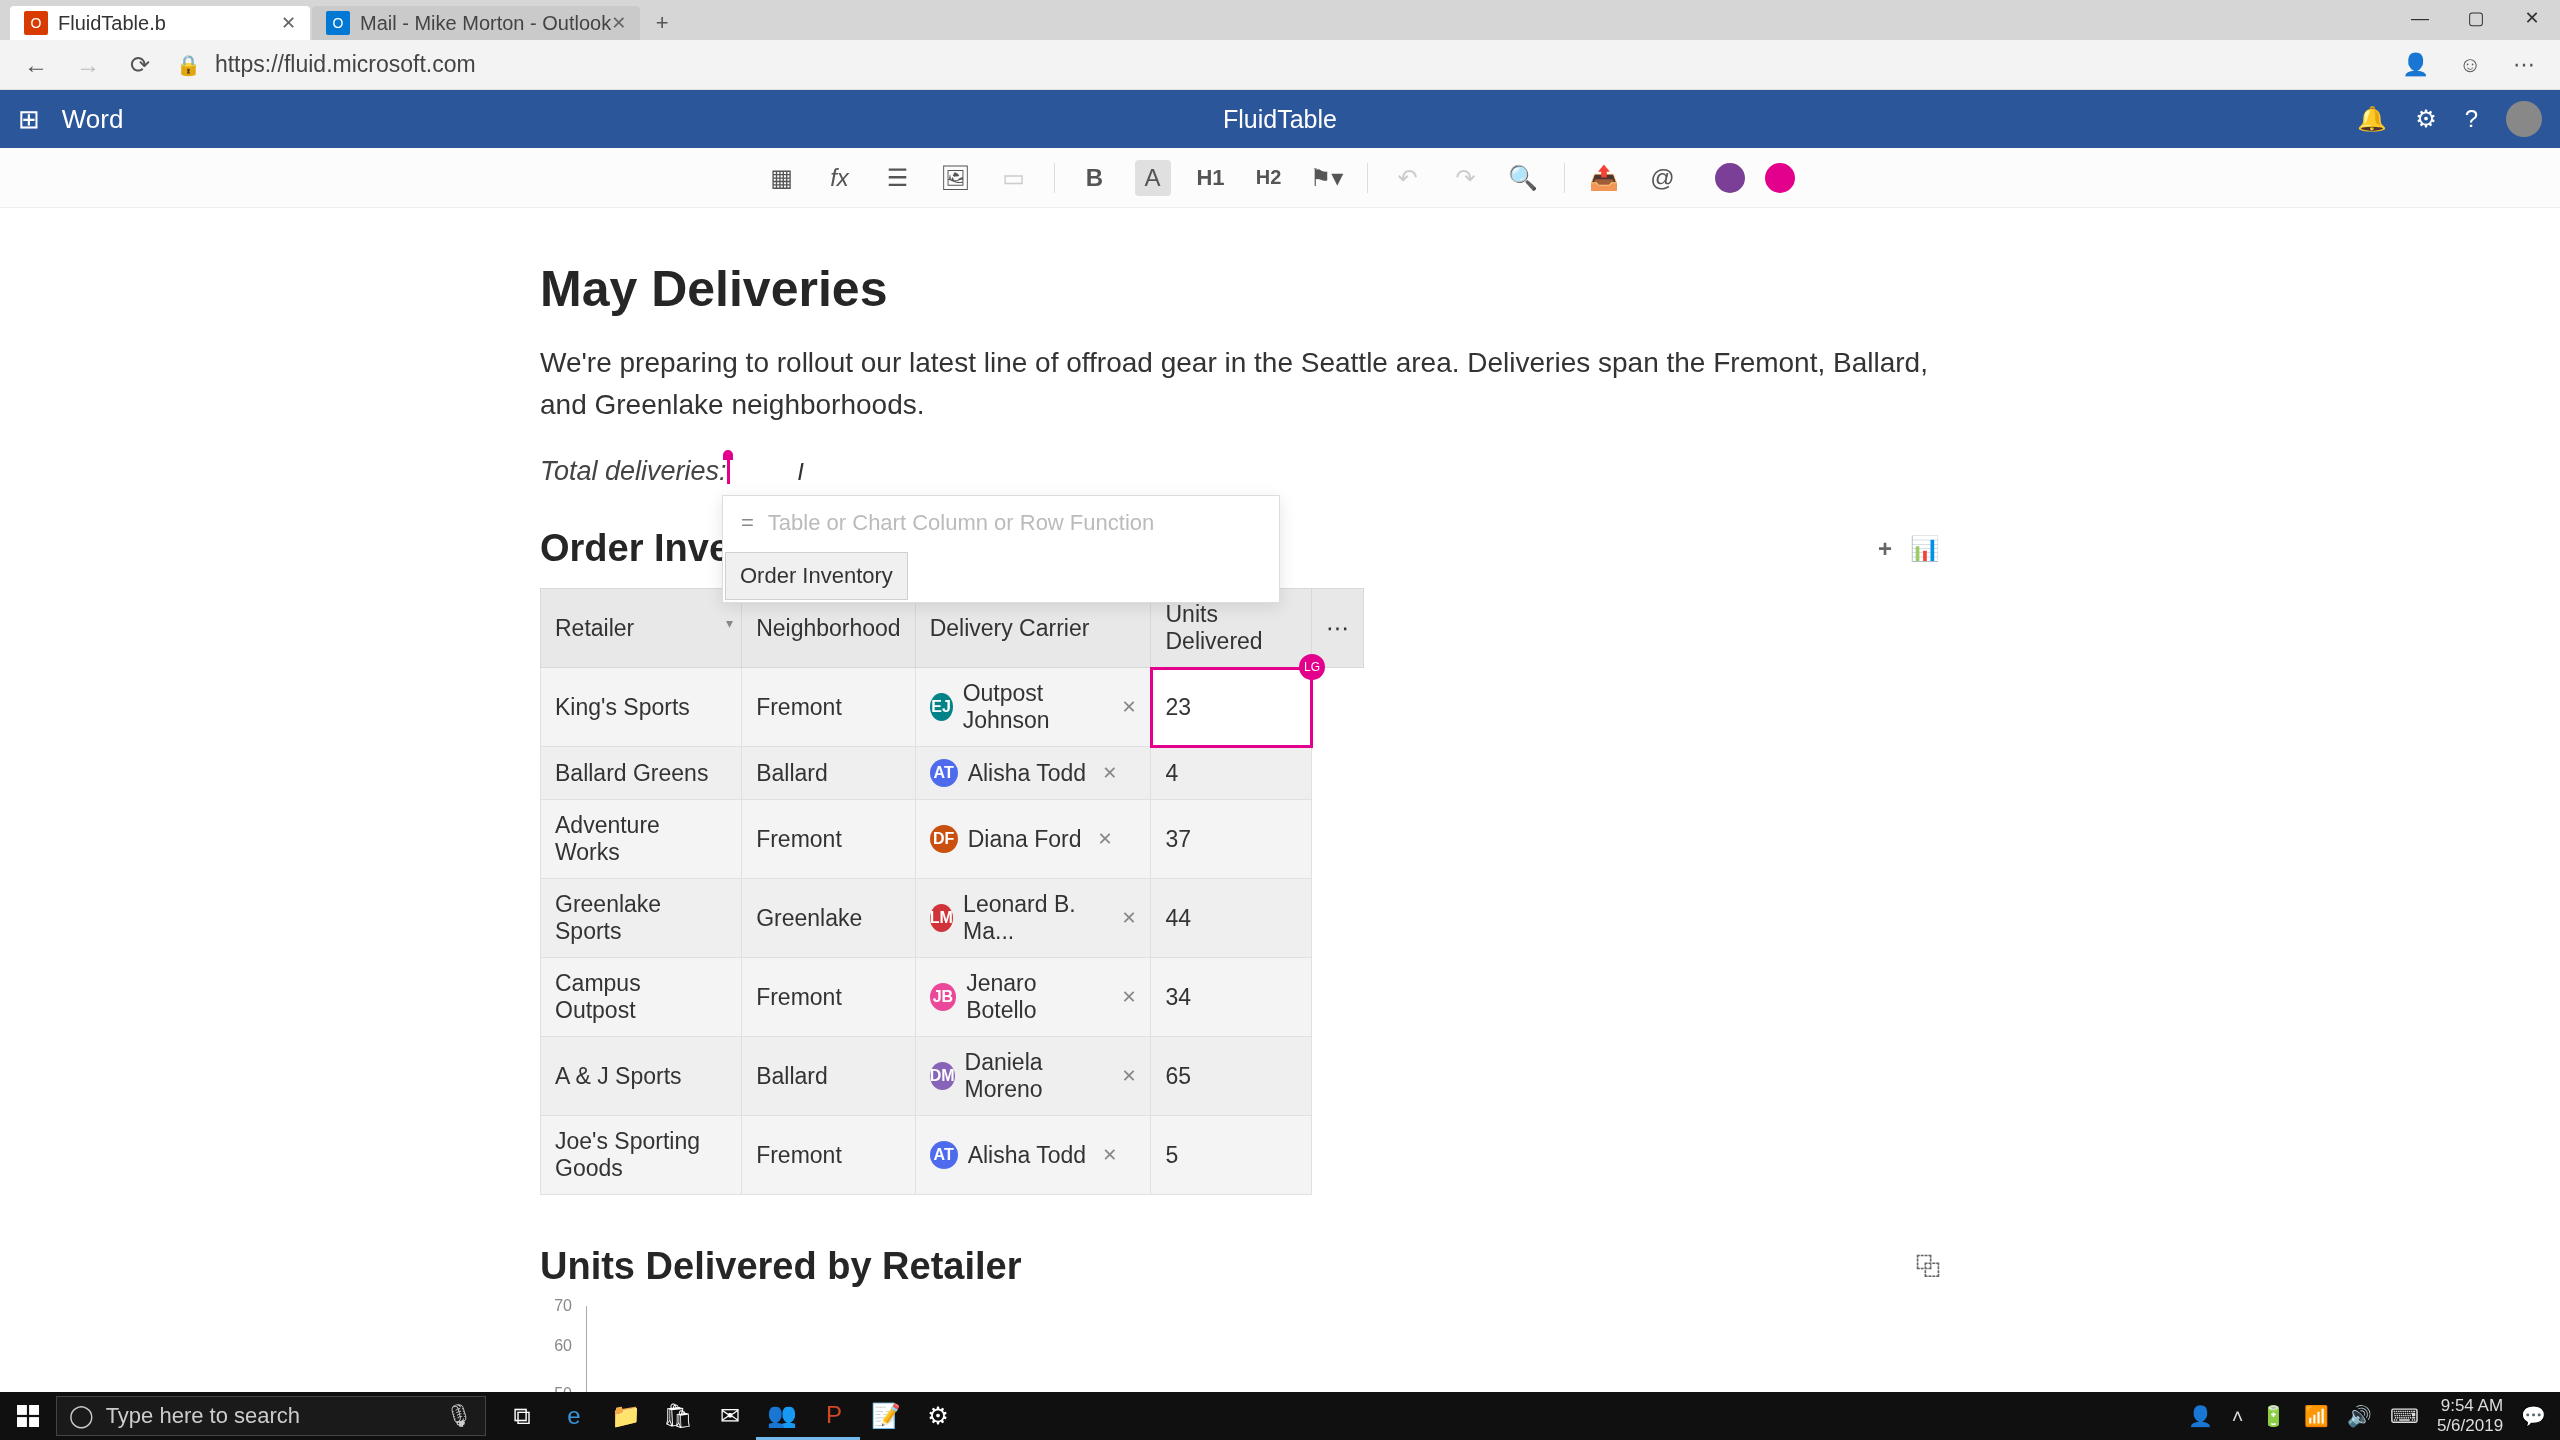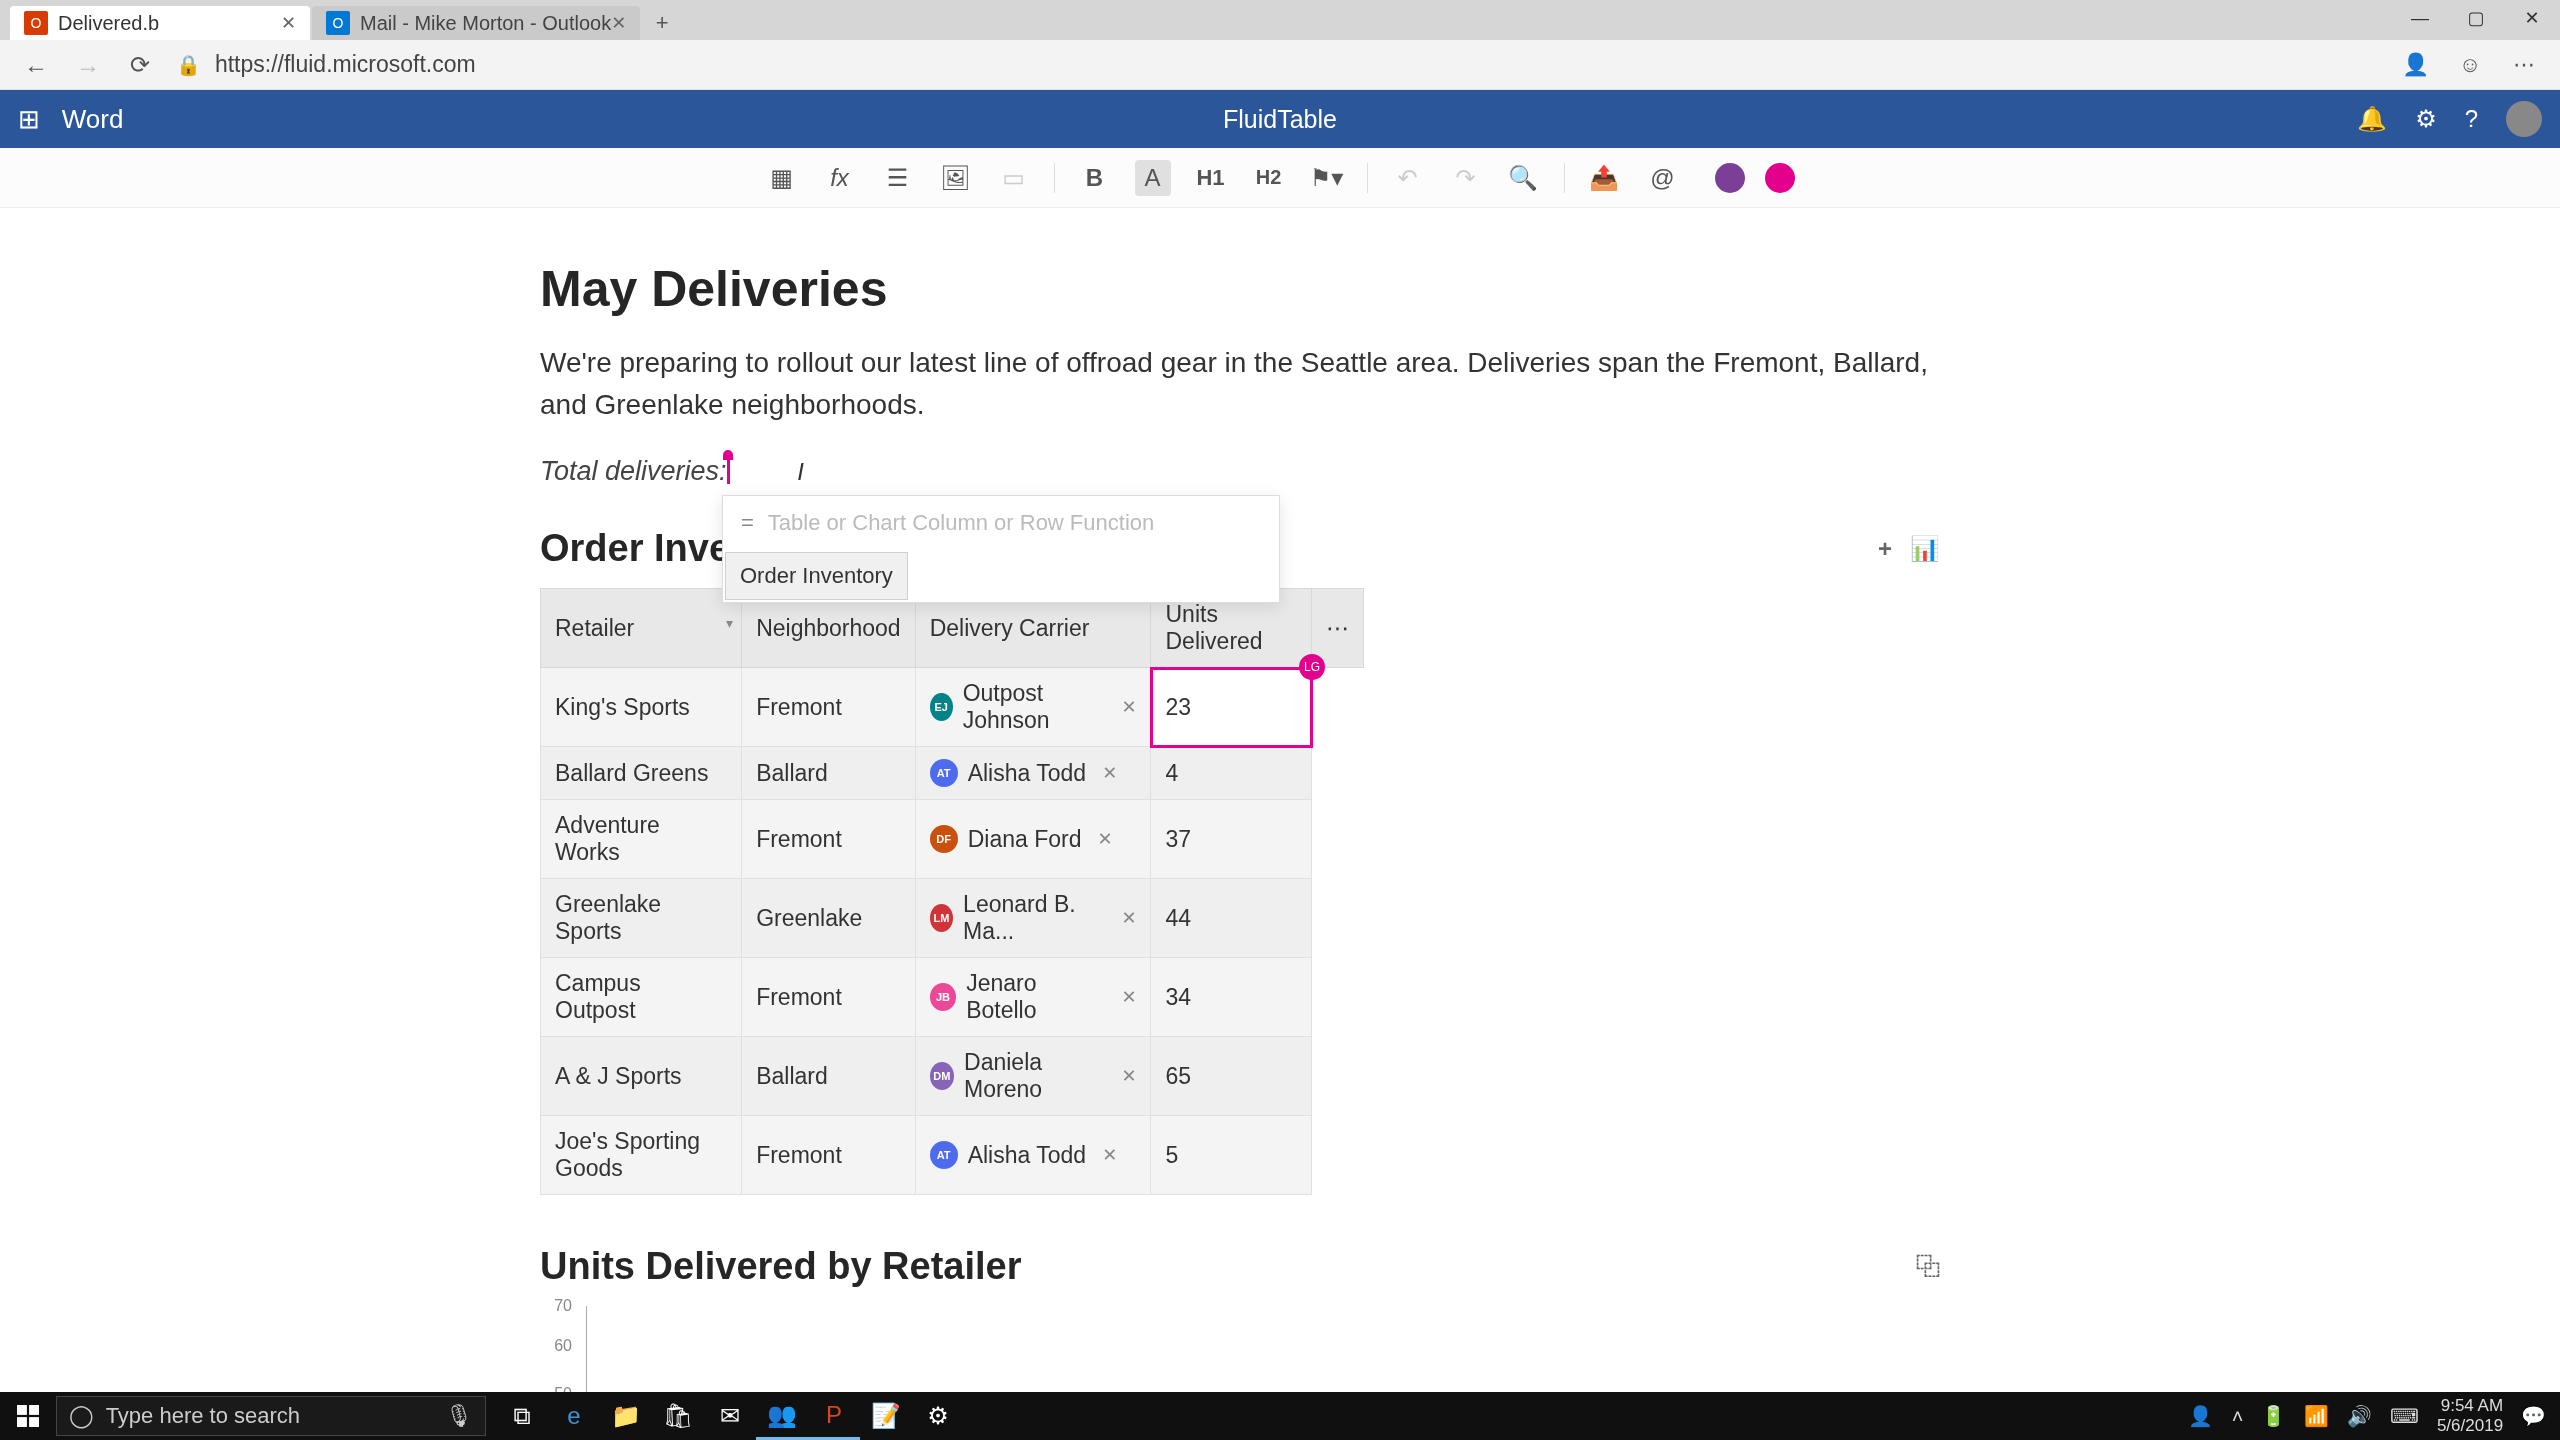--- a/index.html
+++ b/index.html
@@ -63,21 +63,21 @@
 
 
 .inv-table { border-collapse: collapse; width: 824px; font-size: 23px; }
 .inv-table th { background: #e8e8e8; text-align: left; padding: 12px 14px; font-weight: 400; color: #333; border: 1px solid #d8d8d8; position: relative; }
 .inv-table th .sort { position: absolute; right: 8px; font-size: 14px; color: #888; }
 .inv-table td { background: #f4f4f4; padding: 12px 14px; border: 1px solid #e0e0e0; color: #333; }
 .inv-table tr:nth-child(even) td { background: #efefef; }
 .th-more { width: 40px; text-align: center; }
 
 .person-chip { display: flex; align-items: center; gap: 10px; }
-.chip-avatar { width: 28px; height: 28px; border-radius: 50%; display: inline-flex; align-items: center; justify-content: center; color: #fff; font-size: 11px; font-weight: 600; }
+.chip-avatar { width: 28px; height: 28px; border-radius: 50%; display: inline-flex; align-items: center; justify-content: center; color: #fff; font-size: 16px; font-weight: 600; }
 .chip-x { margin-left: 6px; color: #888; font-size: 18px; }
 
 .cell-selected { outline: 3px solid #e3008c; outline-offset: -2px; position: relative; background: #fff !important; }
 .cell-selected::after { content: "LG"; position: absolute; top: -14px; right: -14px; width: 26px; height: 26px; background: #e3008c; color: #fff; border-radius: 50%; font-size: 12px; display: flex; align-items: center; justify-content: center; }
 
 
 .chart-section { margin-top: 50px; }
 .chart-area { position: relative; margin-top: 18px; height: 280px; width: 820px; }
 .y-axis { position: absolute; left: 0; top: 0; height: 280px; width: 36px; }
 .y-tick { position: absolute; right: 4px; font-size: 16px; color: #888; transform: translateY(-50%); }
@@ -95,21 +95,21 @@
 .tray { margin-left: auto; display: flex; align-items: center; gap: 18px; padding-right: 14px; font-size: 20px; color: #ddd; }
 .clock { text-align: right; font-size: 17px; line-height: 1.15; }
 </style>
 </head>
 <body>
 
 <div class="browser-chrome">
   <div class="tab-bar">
     <div class="tab">
       <span class="favicon" style="background:#d83b01;color:#fff;font-size:14px;border-radius:2px;">O</span>
-      <span>Delivered.b</span>
+      <span>FluidTable.b</span>
       <span class="close">✕</span>
     </div>
     <div class="tab inactive">
       <span class="favicon" style="background:#0078d4;color:#fff;font-size:14px;border-radius:2px;">O</span>
       <span>Mail - Mike Morton - Outlook</span>
       <span class="close">✕</span>
     </div>
     <div class="new-tab">+</div>
     <div class="win-controls">
       <div>—</div>

